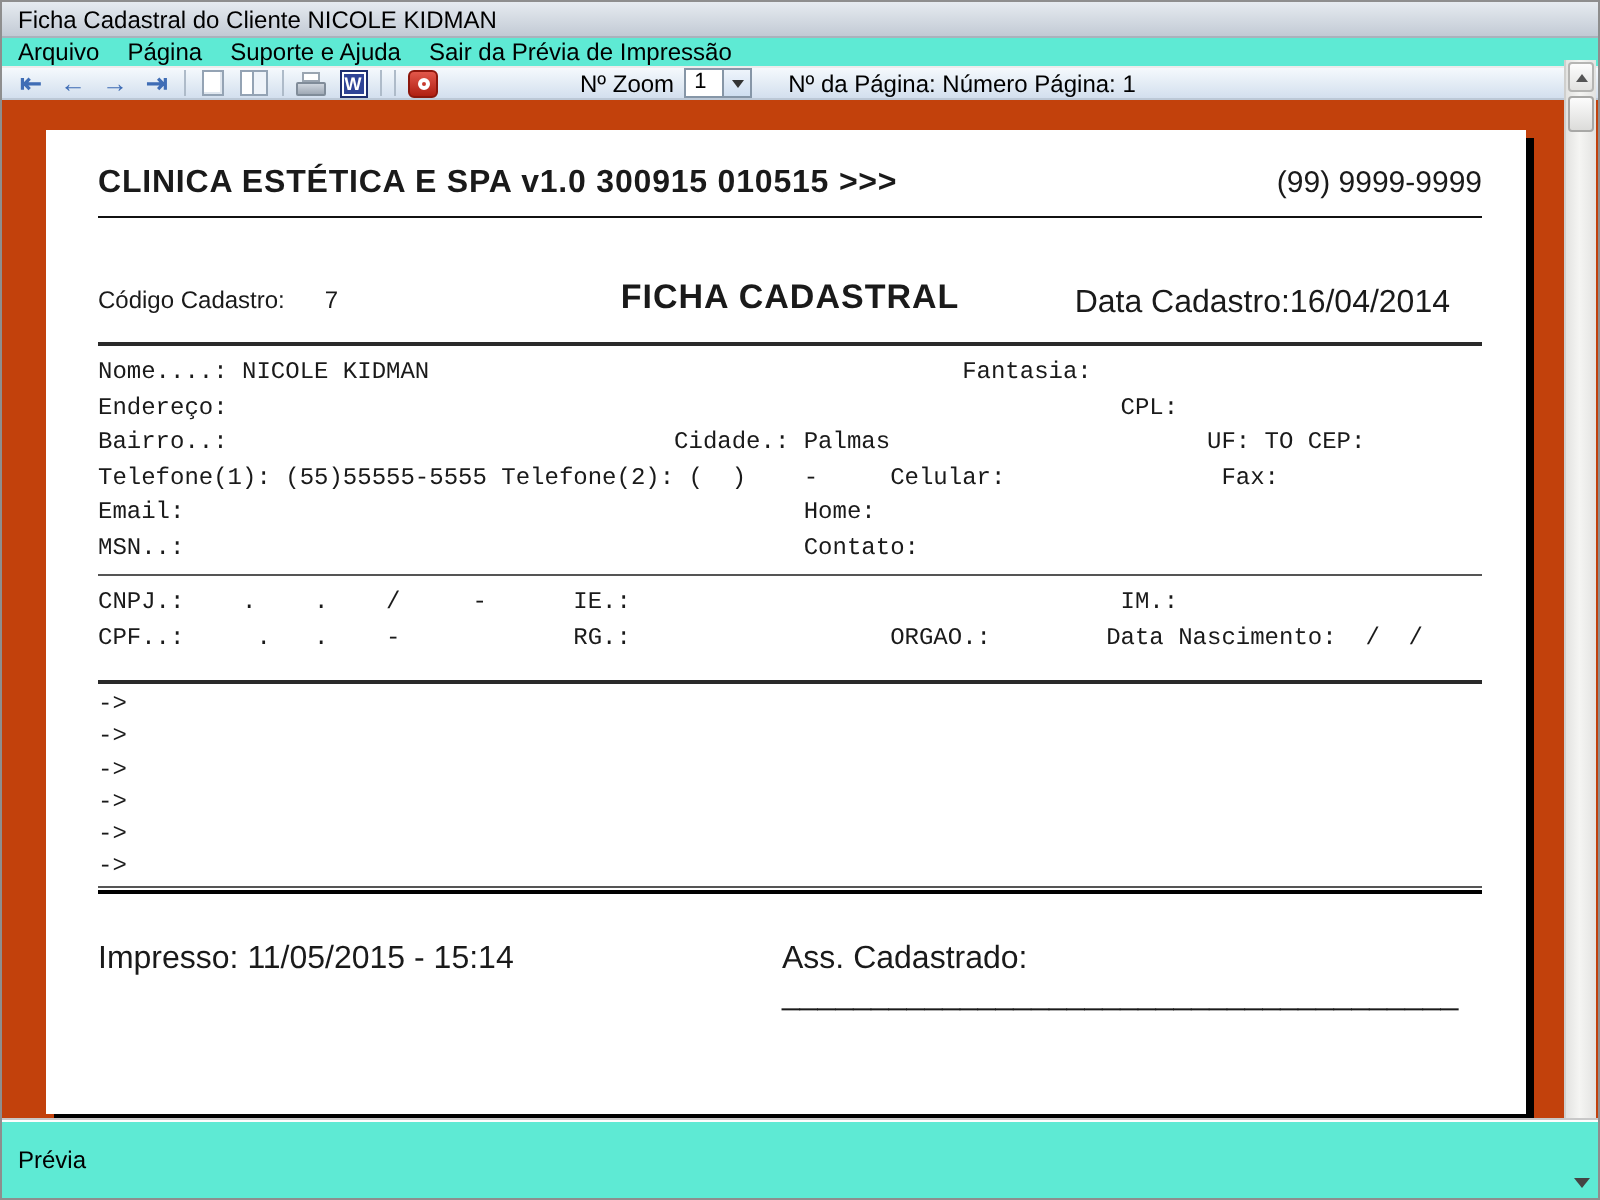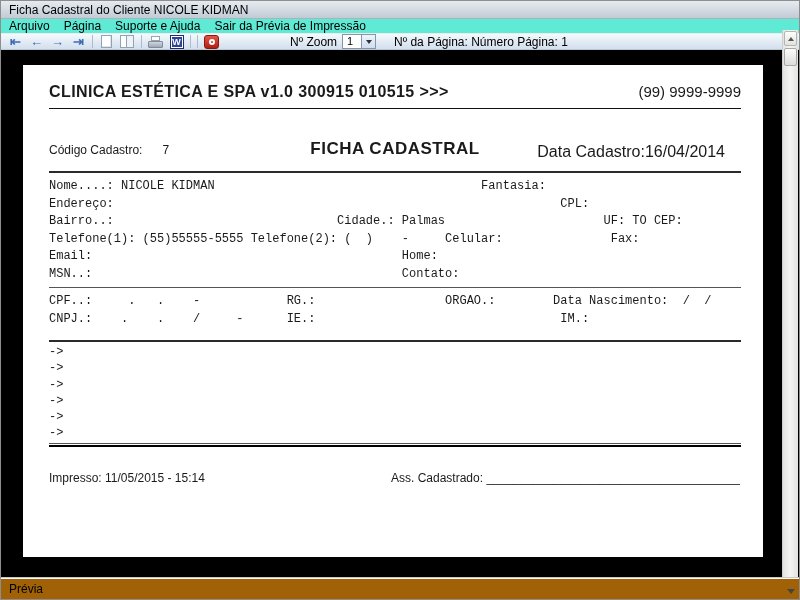--- a/index.html
+++ b/index.html
@@ -31,53 +31,53 @@
   .exit-icon { width:15px; height:14px; background:linear-gradient(#e2574a,#b01f12); border:1px solid #8d170c; border-radius:3px; display:flex; align-items:center; justify-content:center; }
   .exit-icon .ring { width:6px; height:6px; border:2px solid #fff; border-radius:50%; }
   .zoom-label { margin-left:68px; }
   .combobox { width:34px; height:15px; background:#fff; border:1px solid #8696a7; margin-left:5px; display:flex; align-items:stretch; }
   .combobox .value { flex:1; padding-left:4px; line-height:13px; font-size:11px; }
   .combobox .drop { width:14px; background:linear-gradient(#eef4fb,#cfdef0); border-left:1px solid #8696a7; display:flex; align-items:center; justify-content:center; }
   .combobox .drop .tri { width:0; height:0; border-left:3px solid transparent; border-right:3px solid transparent; border-top:4px solid #333; }
   .pagenum-label { margin-left:18px; }
 
   
-  .preview { flex:1 1 auto; position:relative; background:#000000; overflow:hidden; }
+  .preview { flex:1 1 auto; position:relative; background:#c2410c; overflow:hidden; }
   .sheet { position:absolute; left:22px; top:15px; width:740px; height:492px; background:#fff; box-shadow:4px 4px 0 #000; color:#1a1a1a; }
   .sheet-inner { padding:0 22px 0 26px; }
 
   .doc-header { display:flex; justify-content:space-between; align-items:baseline; padding-top:18px; }
   .company { font-size:16px; font-weight:bold; letter-spacing:.4px; }
   .phone { font-size:15px; }
   .rule-thin  { border-top:1px solid #111; margin-top:7px; }
   .codigo-row { position:relative; margin-top:30px; height:20px; }
   .codigo-left { position:absolute; left:0; top:4px; font-size:12px; }
   .codigo-left .val { margin-left:20px; }
   .form-title { position:absolute; left:0; right:0; top:0; text-align:center; font-size:17px; font-weight:bold; letter-spacing:.5px; }
   .codigo-right { position:absolute; right:16px; top:4px; font-size:16px; }
   .rule-thick { border-top:2px solid #2a2a2a; margin-top:12px; }
   .mono { font-family:"Liberation Mono","DejaVu Sans Mono",monospace; font-size:12px; line-height:17.5px; white-space:pre; margin-top:5px; }
   .rule-mid { border-top:1px solid #555; margin-top:4px; }
   .obs-row { display:flex; align-items:baseline; margin-top:5px; }
   .obs-label { font-size:13px; font-weight:bold; }
   .flags { margin-left:auto; display:flex; gap:26px; font-size:13px; }
   .arrows { font-family:"Liberation Mono","DejaVu Sans Mono",monospace; font-size:12px; line-height:16.3px; white-space:pre; margin-top:2px; }
   .rule-double { height:4px; border-top:1px solid #555; border-bottom:2px solid #000; margin-top:1px; }
-  .footer-row { display:flex; margin-top:24px; font-size:12px; }
+  .footer-row { display:flex; margin-top:24px; font-size:16px; }
   .footer-row .left { width:342px; flex:0 0 auto; }
 
   
   .vscroll { position:absolute; right:1px; top:29px; bottom:22px; width:16px; background:linear-gradient(90deg,#e3e3e1,#f5f5f3 45%,#e3e3e1); border-left:1px solid #cfcfcd; }
   .vs-btn { position:absolute; left:1px; right:1px; height:15px; background:linear-gradient(#fdfdfd,#e2e2e0); border:1px solid #b5b5b3; border-radius:2px; display:flex; align-items:center; justify-content:center; }
   .vs-btn.up { top:1px; }
   .vs-btn .tri-up { width:0; height:0; border-left:3px solid transparent; border-right:3px solid transparent; border-bottom:4px solid #555; }
   .vs-thumb { position:absolute; left:1px; right:1px; top:18px; height:18px; background:linear-gradient(#fcfcfc,#dcdcda); border:1px solid #a8a8a6; border-radius:2px; }
 
   
-  .statusbar { height:22px; background:#a16207; border-top:1px solid #c8c8c8; box-shadow:inset 0 1px 0 #fdfdfd; display:flex; align-items:center; padding:0 8px; flex:0 0 auto; position:relative; }
+  .statusbar { height:40px; background:#5eead4; border-top:1px solid #c8c8c8; box-shadow:inset 0 1px 0 #fdfdfd; display:flex; align-items:center; padding:0 8px; flex:0 0 auto; position:relative; }
   .status-drop { position:absolute; right:4px; bottom:5px; width:0; height:0; border-left:4px solid transparent; border-right:4px solid transparent; border-top:5px solid #444; }
 </style>
 </head>
 <body>
 
 <div class="window">
 
   <div class="titlebar">
     <span>Ficha Cadastral do Cliente NICOLE KIDMAN</span>
   </div>
@@ -156,21 +156,21 @@
           <span class="form-title">FICHA CADASTRAL</span>
           <span class="codigo-right">Data Cadastro:16/04/2014</span>
         </div>
 
         <div class="rule-thick"></div>
 
         <div class="mono"><div>Nome....: NICOLE KIDMAN                                     Fantasia:</div><div>Endereço:                                                              CPL:</div><div>Bairro..:                               Cidade.: Palmas                      UF: TO CEP:</div><div>Telefone(1): (55)55555-5555 Telefone(2): (  )    -     Celular:               Fax:</div><div>Email:                                           Home:</div><div>MSN..:                                           Contato:</div></div>
 
         <div class="rule-mid"></div>
 
-        <div class="mono"><div>CPF..:     .   .    -            RG.:                  ORGAO.:        Data Nascimento:  /  /</div><div>CNPJ.:    .    .    /     -      IE.:                                  IM.:</div></div>
+        <div class="mono"><div>CNPJ.:    .    .    /     -      IE.:                                  IM.:</div><div>CPF..:     .   .    -            RG.:                  ORGAO.:        Data Nascimento:  /  /</div></div>
 
         <div class="rule-thick"></div>
 
 
         <div class="arrows">-&gt;
 -&gt;
 -&gt;
 -&gt;
 -&gt;
 -&gt;</div>

